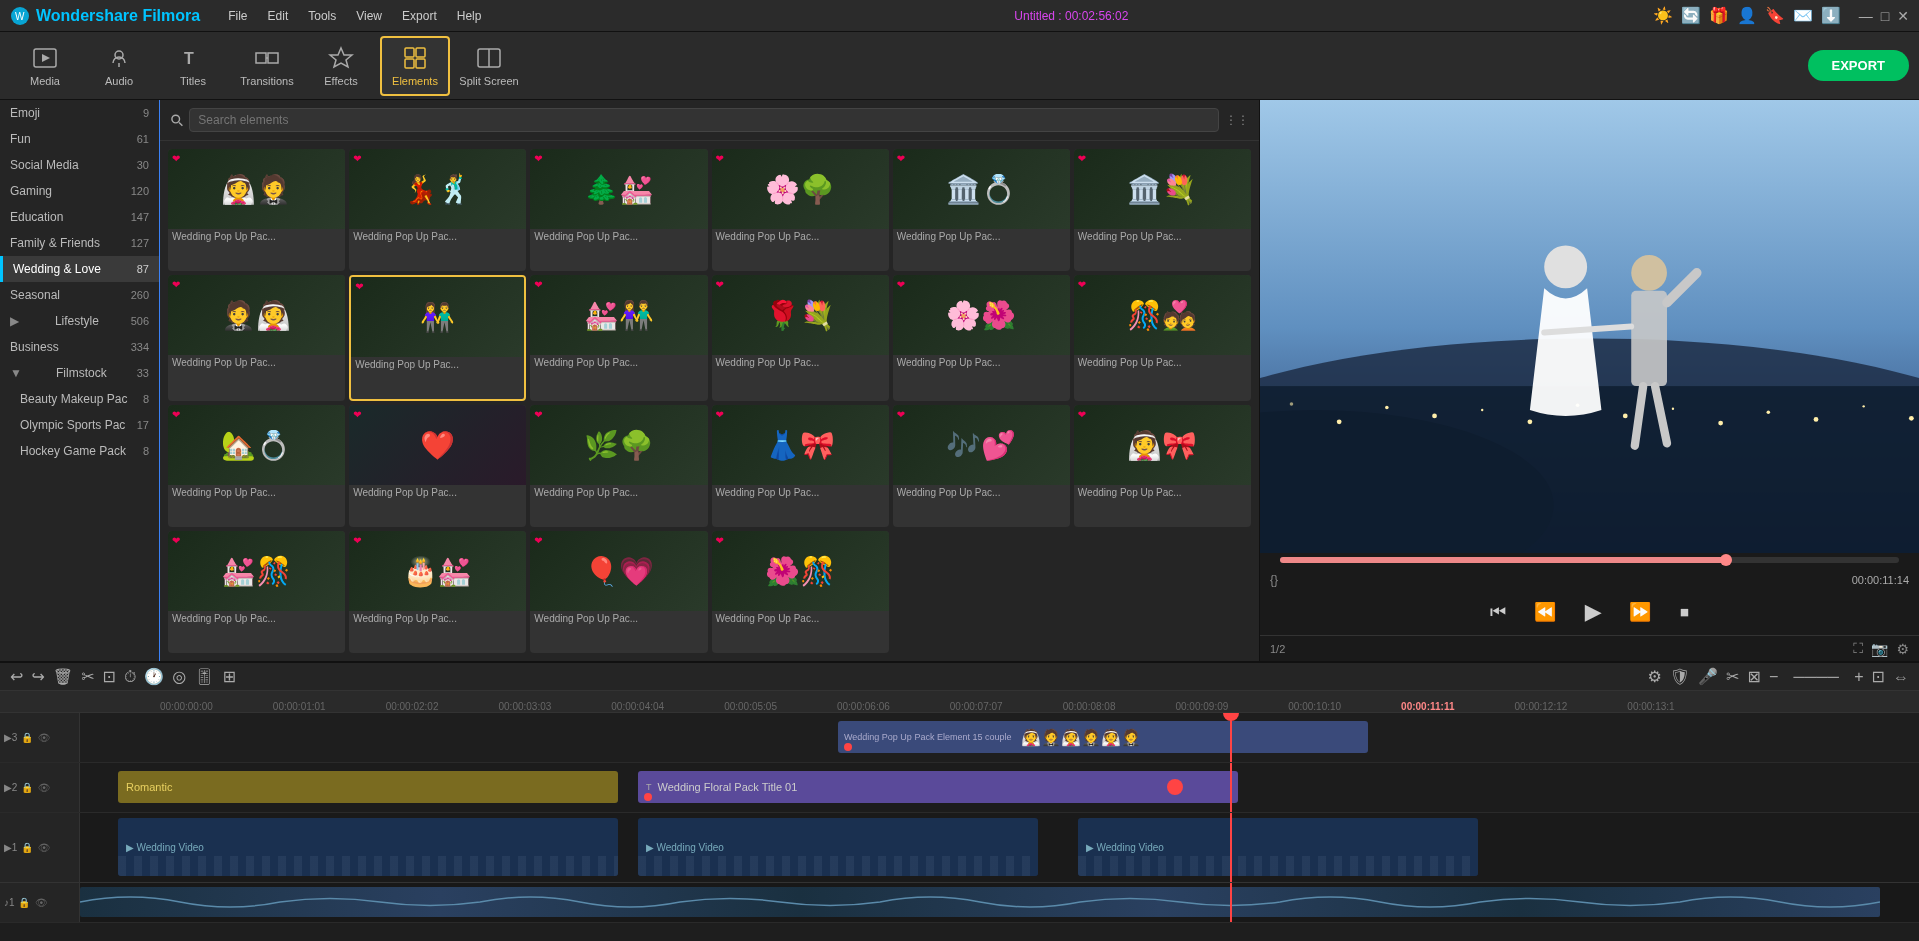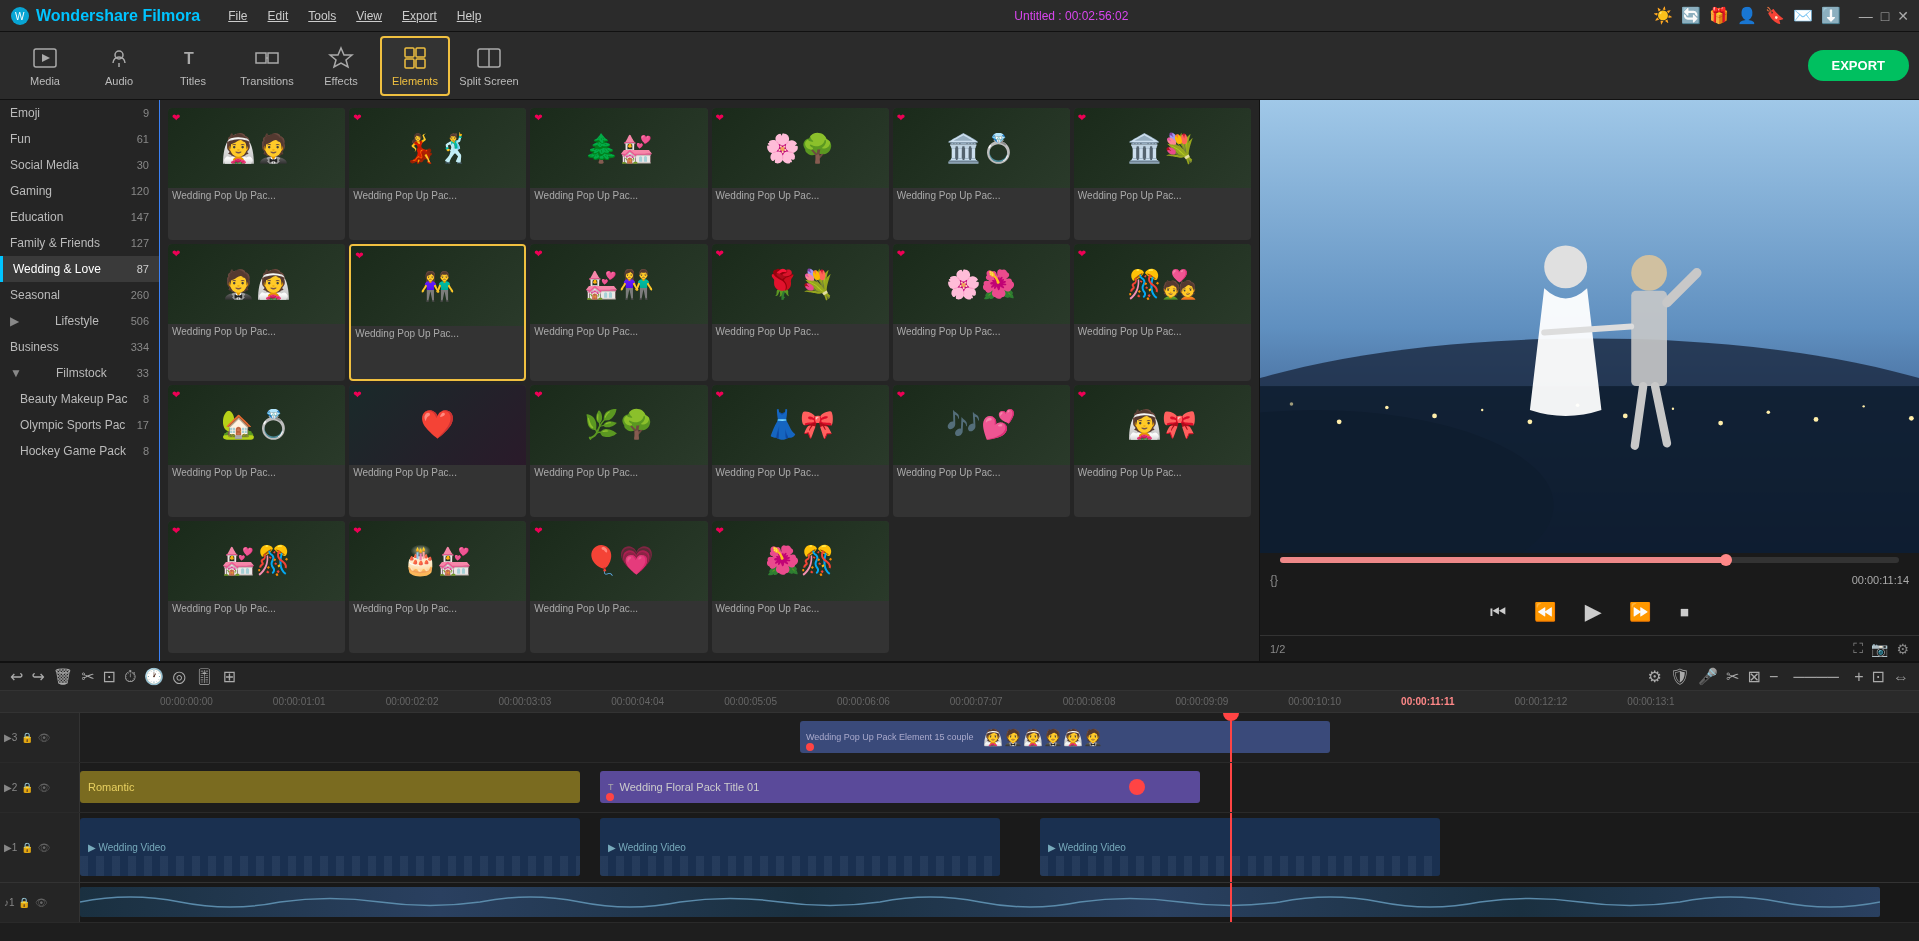--- a/index.html
+++ b/index.html
@@ -49,41 +49,41 @@
     #preview-timebar .progress { height: 100%; background: #e88; border-radius: 3px; position: relative; }
     #preview-timebar .handle { width: 12px; height: 12px; background: #f88; border-radius: 50%; position: absolute; right: -6px; top: -3px; }
     #preview-bottom { display: flex; align-items: center; justify-content: center; gap: 12px; background: #1a1a1a; padding: 6px; }
     #preview-bottom button { background: none; border: none; color: #ccc; cursor: pointer; font-size: 18px; padding: 4px 8px; }
     #preview-extras { display: flex; align-items: center; justify-content: space-between; padding: 4px 10px; background: #1a1a1a; border-top: 1px solid #333; }
 
     
     #timeline { height: 280px; background: #1e1e1e; border-top: 2px solid #111; display: flex; flex-direction: column; }
     #timeline-toolbar { display: flex; align-items: center; gap: 8px; padding: 4px 10px; background: #252525; border-bottom: 1px solid #333; }
     #timeline-toolbar button { background: none; border: none; color: #aaa; cursor: pointer; font-size: 16px; }
-    #timeline-ruler { background: #2a2a2a; height: 22px; display: flex; align-items: center; padding-left: 80px; border-bottom: 1px solid #333; overflow: hidden; position: relative; }
+    #timeline-ruler { background: #2a2a2a; height: 22px; display: flex; align-items: flex-end; padding-left: 80px; border-bottom: 1px solid #333; overflow: hidden; position: relative; }
     #timeline-ruler .tick { color: #666; font-size: 10px; white-space: nowrap; margin-right: 60px; }
     .timeline-track { display: flex; align-items: center; height: 38px; border-bottom: 1px solid #2a2a2a; }
     .track-controls { width: 80px; display: flex; align-items: center; gap: 4px; background: #252525; height: 100%; padding: 0 4px; border-right: 1px solid #333; flex-shrink: 0; }
     .track-controls button { background: none; border: none; color: #888; font-size: 12px; cursor: pointer; }
     .track-area { flex: 1; height: 100%; position: relative; overflow: hidden; }
-    .track-clip { height: 28px; position: absolute; top: 5px; border-radius: 4px; display: flex; align-items: center; padding: 0 6px; font-size: 10px; overflow: hidden; white-space: nowrap; }
+    .track-clip { height: 28px; position: absolute; top: 5px; border-radius: 4px; display: flex; align-items: center; padding: 0 6px; font-size: 10px; overflow: hidden; white-space: nowrap; margin-left: 38px; }
     .clip-romantic { background: #7a6b20; left: 0; width: 500px; color: #e8d060; }
     #timeline-content { flex: 1; overflow: hidden; position: relative; }
 
     
     .thumb-wedding { background: linear-gradient(135deg, #2a3a2a 0%, #1a2a1a 100%); display: flex; align-items: center; justify-content: center; font-size: 28px; }
     .thumb-heart { background: linear-gradient(135deg, #2a2a3a 0%, #1a1a2a 100%); display: flex; align-items: center; justify-content: center; font-size: 28px; }
 
     
     ::-webkit-scrollbar { width: 6px; height: 6px; }
     ::-webkit-scrollbar-track { background: #222; }
     ::-webkit-scrollbar-thumb { background: #444; border-radius: 3px; }
 
     .menu-bar { display: flex; align-items: center; gap: 4px; }
-    .menu-bar-item { padding: 2px 8px; cursor: pointer; color: #ccc; font-size: 12px; border-radius: 3px; text-decoration: underline; }
+    .menu-bar-item { padding: 2px 8px; cursor: pointer; color: #ccc; font-size: 12px; border-radius: 3px; }
 
     #top-icons { display: flex; align-items: center; gap: 8px; margin-left: auto; }
     #top-icons span { color: #aaa; cursor: pointer; font-size: 16px; }
   </style>
 </head>
 <body>
 
 <div id="topbar">
   <div class="logo">
     <svg width="20" height="20" viewBox="0 0 20 20">
@@ -228,20 +228,28 @@
       <span>Olympic Sports Pac</span>
       <span class="count">17</span>
     </div>
     <div class="sidebar-item sidebar-sub">
       <span>Hockey Game Pack</span>
       <span class="count">8</span>
     </div>
   </div>
 
   <div id="elements-panel">
+    <div id="search-bar">
+      <svg width="14" height="14" viewBox="0 0 14 14">
+          <circle cx="6" cy="6" r="4" stroke="#aaa" stroke-width="1.5" fill="none"></circle>
+          <line x1="9.5" y1="9.5" x2="13" y2="13" stroke="#aaa" stroke-width="1.5"></line>
+        </svg>
+      <input type="text" placeholder="Search elements" style="">
+      <span style="margin-left:auto;color:#888;cursor:pointer;">⋮⋮</span>
+    </div>
     <div id="elements-grid">
 
       <div class="element-card">
         <div class="thumb thumb-wedding" style="background:linear-gradient(135deg,#1a2a1a,#2a3a2a);height:80px;font-size:28px;display:flex;align-items:center;justify-content:center;">👰🤵</div>
         <span class="heart">❤</span>
         <div class="label">Wedding Pop Up Pac...</div>
       </div>
       <div class="element-card">
         <div class="thumb" style="background:linear-gradient(135deg,#1a2a1a,#2a3a2a);height:80px;font-size:28px;display:flex;align-items:center;justify-content:center;">💃🕺</div>
         <span class="heart">❤</span>

